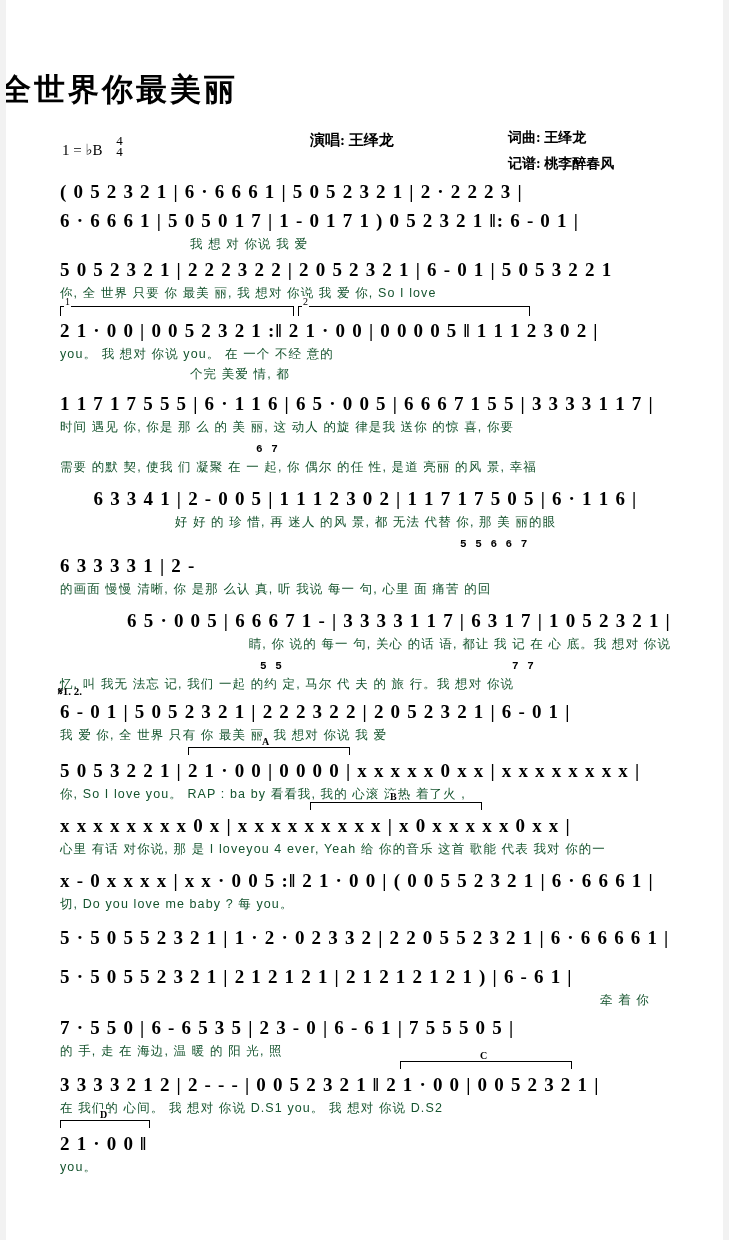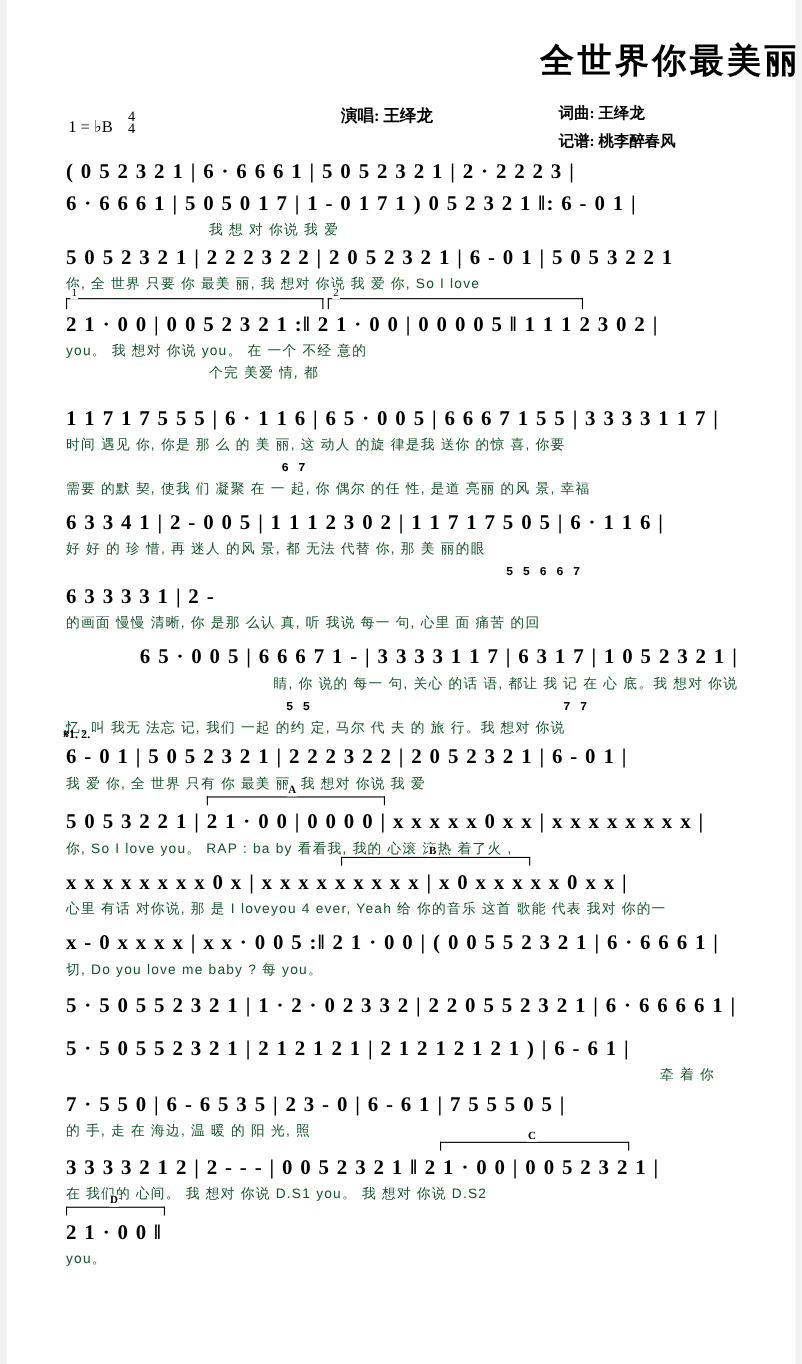--- a/index.html
+++ b/index.html
@@ -28,26 +28,26 @@
     position: absolute;
     top: 0;
     width: 6px;
     height: 1240px;
     background: #f2f2f2;
   }
   .frame-left { left: 0; }
   .frame-right { right: 0; }
 
   .title {
-    text-align: right;
+    text-align: left;
     font-size: 31px;
     font-weight: bold;
     letter-spacing: 3px;
     margin: 0;
-    padding-top: 34px;
+    padding-top: 69px;
     font-family: "Liberation Serif", "DejaVu Serif", serif;
   }
 
   .meta {
     position: relative;
     height: 62px;
     margin-top: 6px;
   }
   .keysig {
     position: absolute;
@@ -220,31 +220,31 @@
         <span class="num">1</span>
       </div>
       <div class="seg-line" style="left:238px; top:-12px; width:230px;">
         <span class="num">2</span>
       </div>
       <div class="notes">2  1 · 0  0  |  0 0 5 2 3 2 1  :‖  2  1 · 0  0  |  0 0 0 0 5  ‖  1 1 1 2 3 0 2  |</div>
       <div class="lyr">you。          我 想对 你说    you。               在     一个 不经 意的</div>
       <div class="lyr indent3">个完 美爱 情, 都</div>
     </div>
 
-    <div class="sysline" style="margin-top:18px;">
+    <div class="sysline" style="margin-top:6px;">
       <div class="notes">1 1  7 1 7 5 5 5  |  6 · 1 1 6  |  6 5 · 0 0 5  |  6 6 6 7 1 5 5  |  3 3 3 3 1 1 7  |</div>
       <div class="lyr">时间 遇见   你, 你是  那  么 的 美    丽,      这    动人 的旋 律是我   送你 的惊 喜, 你要</div>
     </div>
 
     <div class="sysline">
       <div class="small-upper c3">6 7</div>
       <div class="lyr">需要 的默   契, 使我   们 凝聚 在 一    起,      你     偶尔 的任 性, 是道  亮丽 的风 景, 幸福</div>
     </div>
 
-    <div class="sysline" style="margin-top:8px;">
+    <div class="sysline" style="margin-top:8px;text-align:center;">
       <div class="notes">6 3  3 4 1  |  2 - 0 0 5  |  1 1 1 2 3 0 2  |  1 1  7 1 7 5 0 5  |  6 · 1 1 6  |</div>
       <div class="lyr">好 好 的 珍 惜,       再     迷人 的风 景, 都   无法 代替  你, 那    美  丽的眼</div>
     </div>
 
     <div class="sysline">
       <div class="small-upper c4">5 5    6 6 7</div>
       <div class="notes">6 3 3 3 3 1  |  2 -</div>
       <div class="lyr">的画面 慢慢 清晰,      你     是那 么认 真, 听   我说 每一   句, 心里   面 痛苦 的回</div>
     </div>
 

